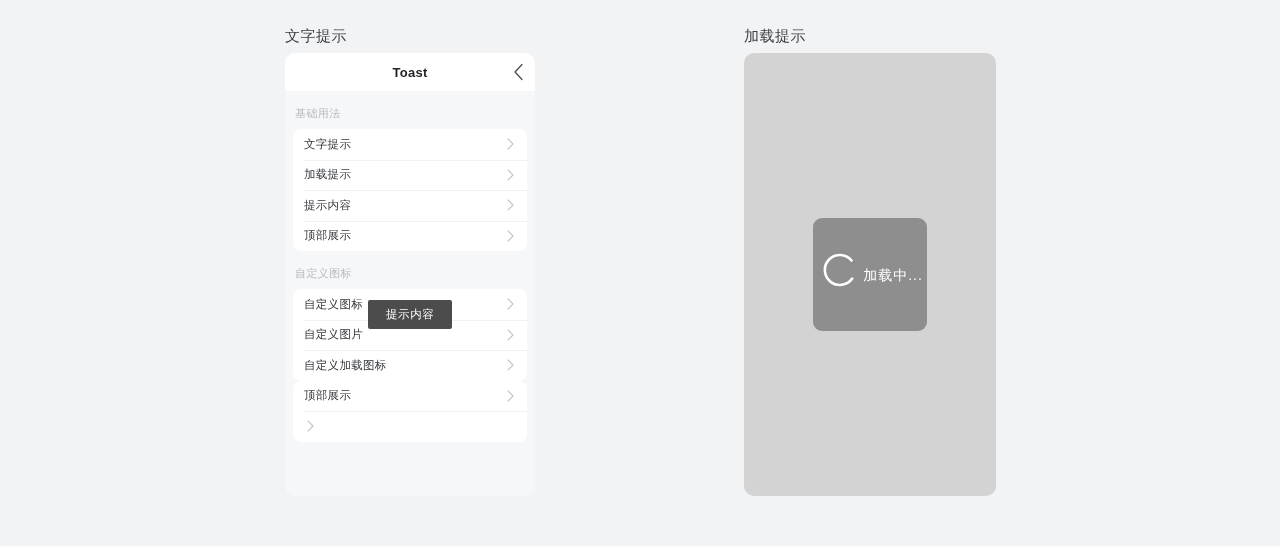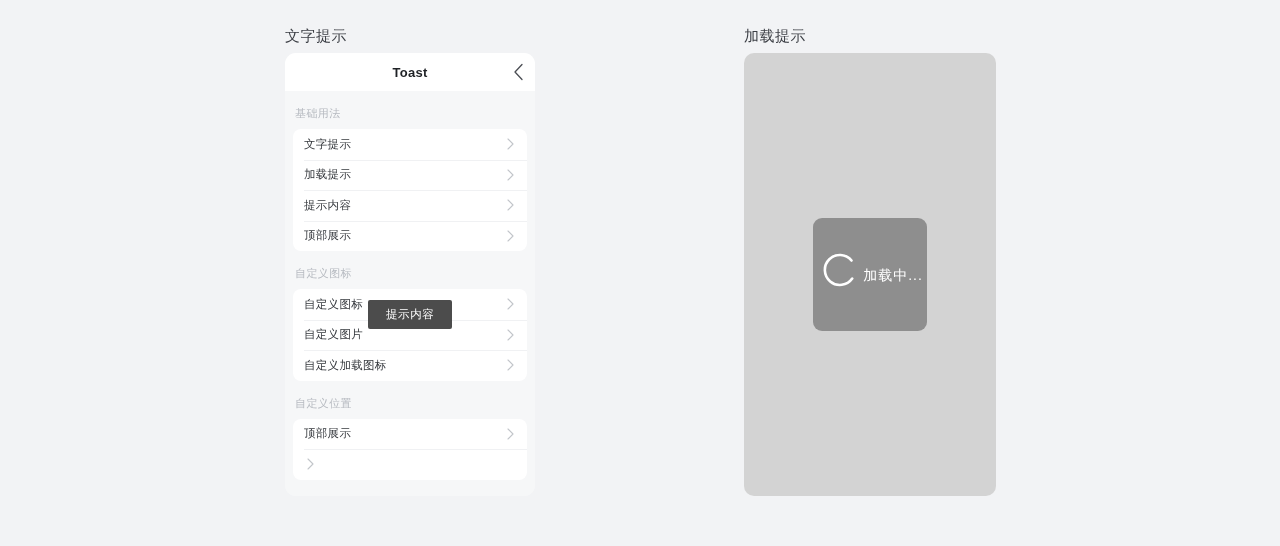--- a/index.html
+++ b/index.html
@@ -263,21 +263,20 @@
         <div class="cell">
           <span class="cell-label">自定义加载图标</span>
           <span class="chev">
             <svg width="7" height="12" viewBox="0 0 7 12" fill="none">
               <path d="M1 1l5 5-5 5" stroke="#c2c5ca" stroke-width="1.1" stroke-linecap="round" stroke-linejoin="round"></path>
             </svg>
           </span>
         </div>
       </div>
 
-      <div class="group-title">自定义位置</div>
       <div class="card">
         <div class="cell">
           <span class="cell-label">顶部展示</span>
           <span class="chev">
             <svg width="7" height="12" viewBox="0 0 7 12" fill="none">
               <path d="M1 1l5 5-5 5" stroke="#c2c5ca" stroke-width="1.1" stroke-linecap="round" stroke-linejoin="round"></path>
             </svg>
           </span>
         </div>
         <div class="cell">

